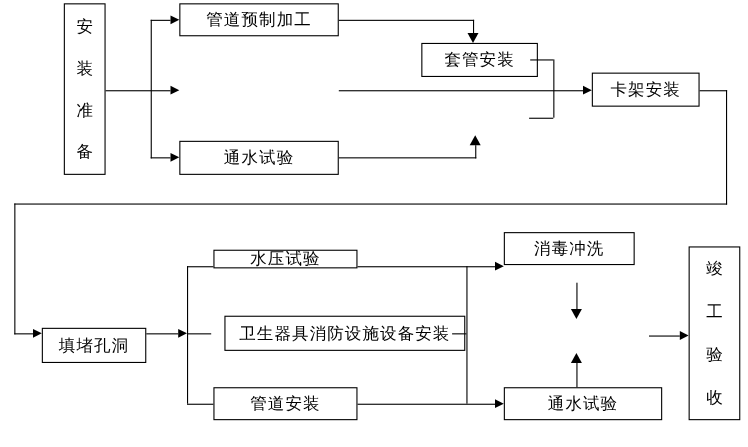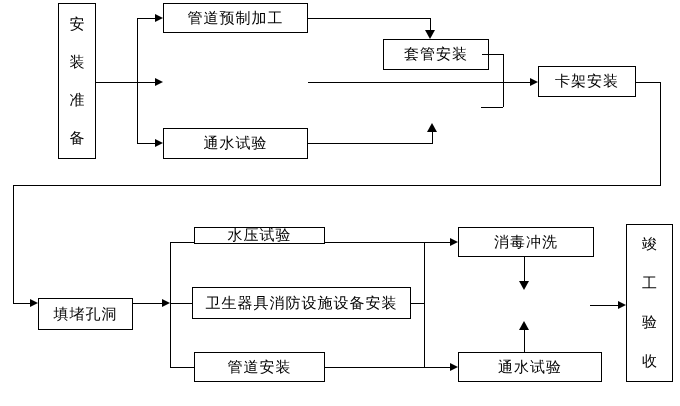--- a/index.html
+++ b/index.html
@@ -40,25 +40,25 @@
 
   <div class="box" style="left:383px;top:39px;width:106px;height:31px">套管安装</div>
 
 
   <div class="box" style="left:538px;top:66px;width:98px;height:31px">卡架安装</div>
 
   <div class="box" style="left:38px;top:298px;width:95px;height:32px">填堵孔洞</div>
 
   <div class="box" style="left:194px;top:227px;width:131px;height:17px">水压试验</div>
 
-  <div class="box" style="left:192px;top:287px;width:219px;height:32px">卫生器具消防设施设备安装</div>
+  <div class="box" style="left:204px;top:287px;width:219px;height:32px">卫生器具消防设施设备安装</div>
 
   <div class="box" style="left:194px;top:352px;width:131px;height:30px">管道安装</div>
 
-  <div class="box" style="left:458px;top:227px;width:136px;height:30px">消毒冲洗</div>
+  <div class="box" style="left:458px;top:211px;width:119px;height:30px">消毒冲洗</div>
 
 
   <div class="box" style="left:458px;top:352px;width:144px;height:30px">通水试验</div>
 
   <div class="box vbox" style="left:626px;top:224px;width:47px;height:158px;line-height:39px">竣
 工
 验
 收</div>
 
   <i class="hl" style="left:96px;top:82px;width:59px"></i>

